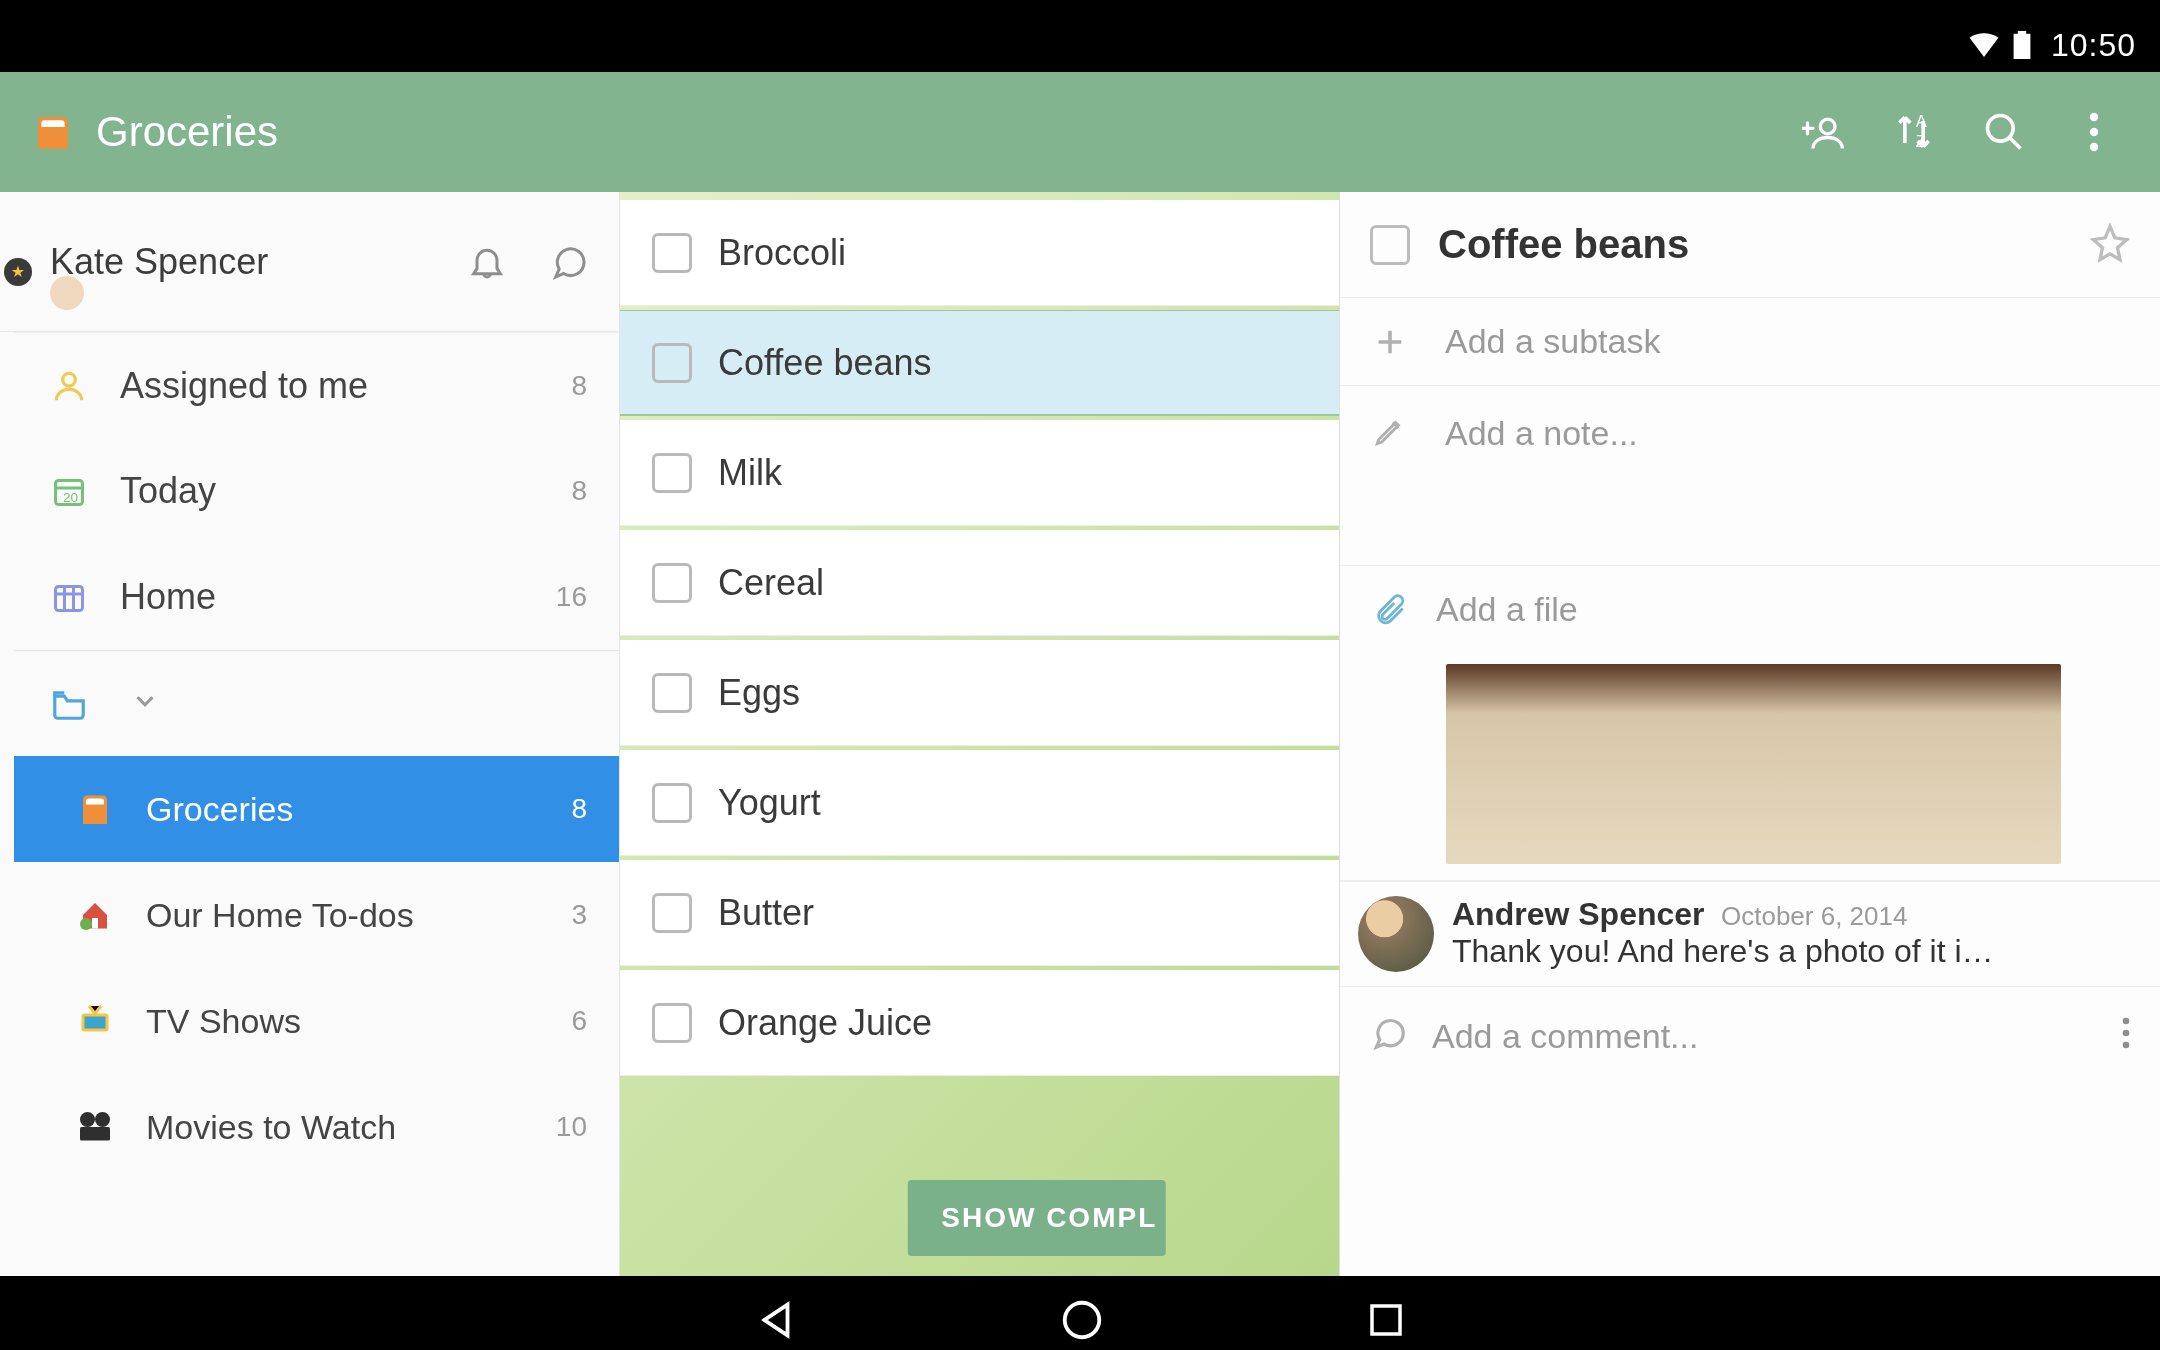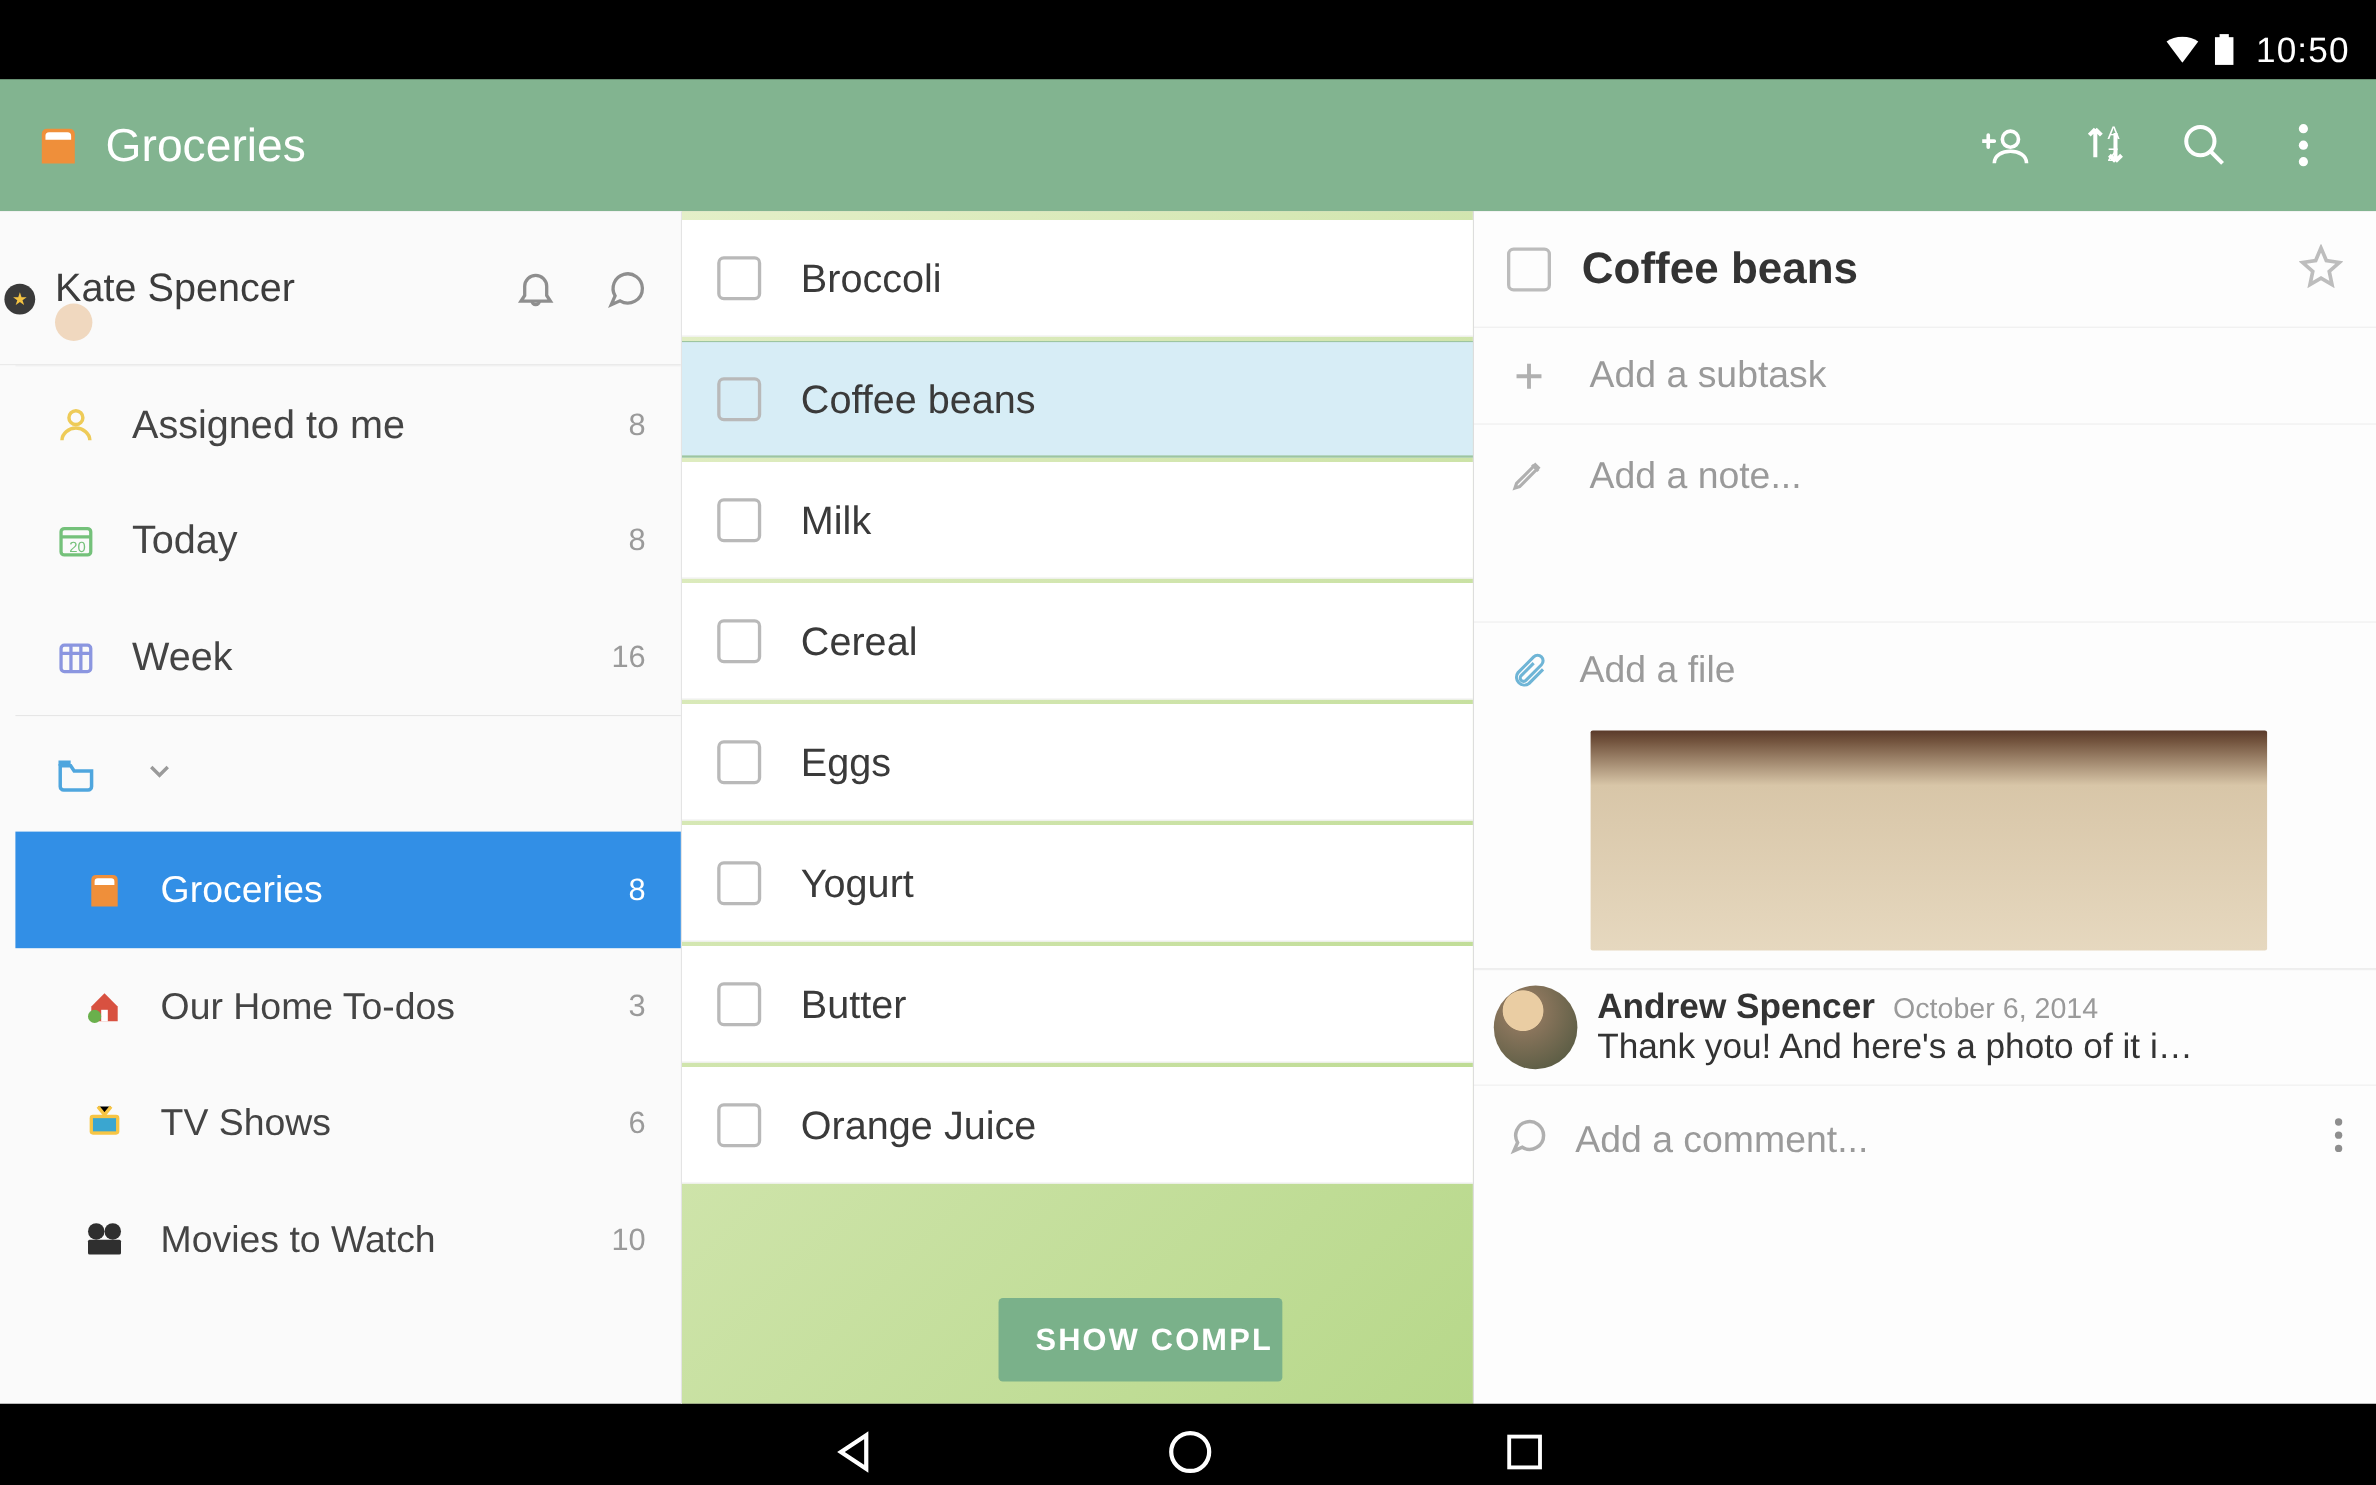--- a/index.html
+++ b/index.html
@@ -109,21 +109,21 @@
     border-right: 1px solid #ddd;
     display:flex; flex-direction:column;
     position:relative;
     padding-top: 6px;
   }
   .task-row {
     height: 106px;
     background:#fff;
     margin: 2px 0;
     display:flex; align-items:center;
-    padding: 0 0 0 32px; gap: 36px;
+    padding: 0 0 0 32px; gap: 26px;
     font-size: 36px; color:#3a3a3a;
     cursor:pointer;
     border-bottom:1px solid #eee;
   }
   .task-row.selected {
     background:#d7edf6;
     border-bottom:2px solid #9dc5a0;
     border-top:1px solid #9dc5a0;
   }
   .chk {
@@ -306,21 +306,21 @@
       <span class="label">Today</span>
       <span class="count">8</span>
     </div>
     <div class="smart-item">
       <span class="sicon">
         <svg width="36" height="36" viewBox="0 0 24 24" fill="none" stroke="#8b96e0" stroke-width="2">
             <rect x="3" y="5" width="18" height="16" rx="2"></rect>
             <path d="M3 10h18M9 5v16M15 5v16"></path>
           </svg>
       </span>
-      <span class="label">Week</span>
+      <span class="label">Home</span>
       <span class="count">16</span>
     </div>
 
     <div class="folder-item" style="border-top:1px solid #e6e6e6;">
       <span class="sicon">
         <svg width="38" height="38" viewBox="0 0 24 24" fill="none" stroke="#4fa6de" stroke-width="2">
             <path d="M3 7h6l2 3h10v9a2 2 0 01-2 2H5a2 2 0 01-2-2z"></path>
             <path d="M3 7V5h6"></path>
           </svg>
       </span>

